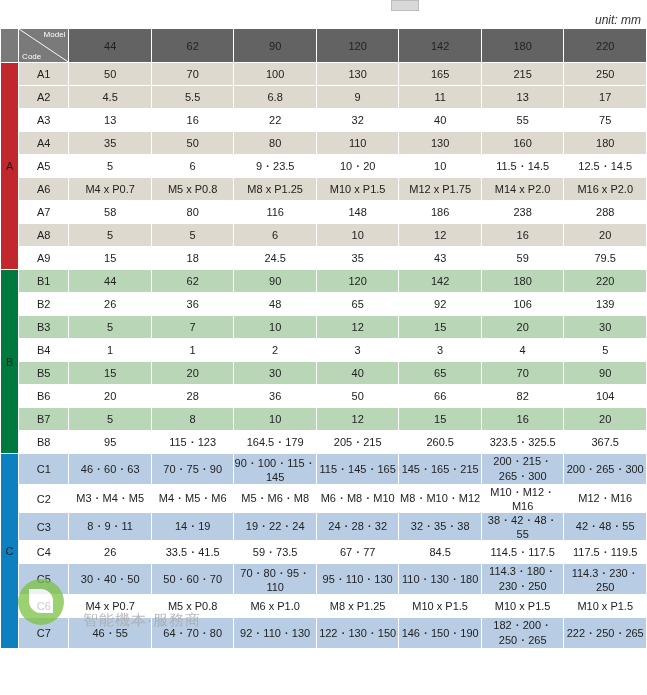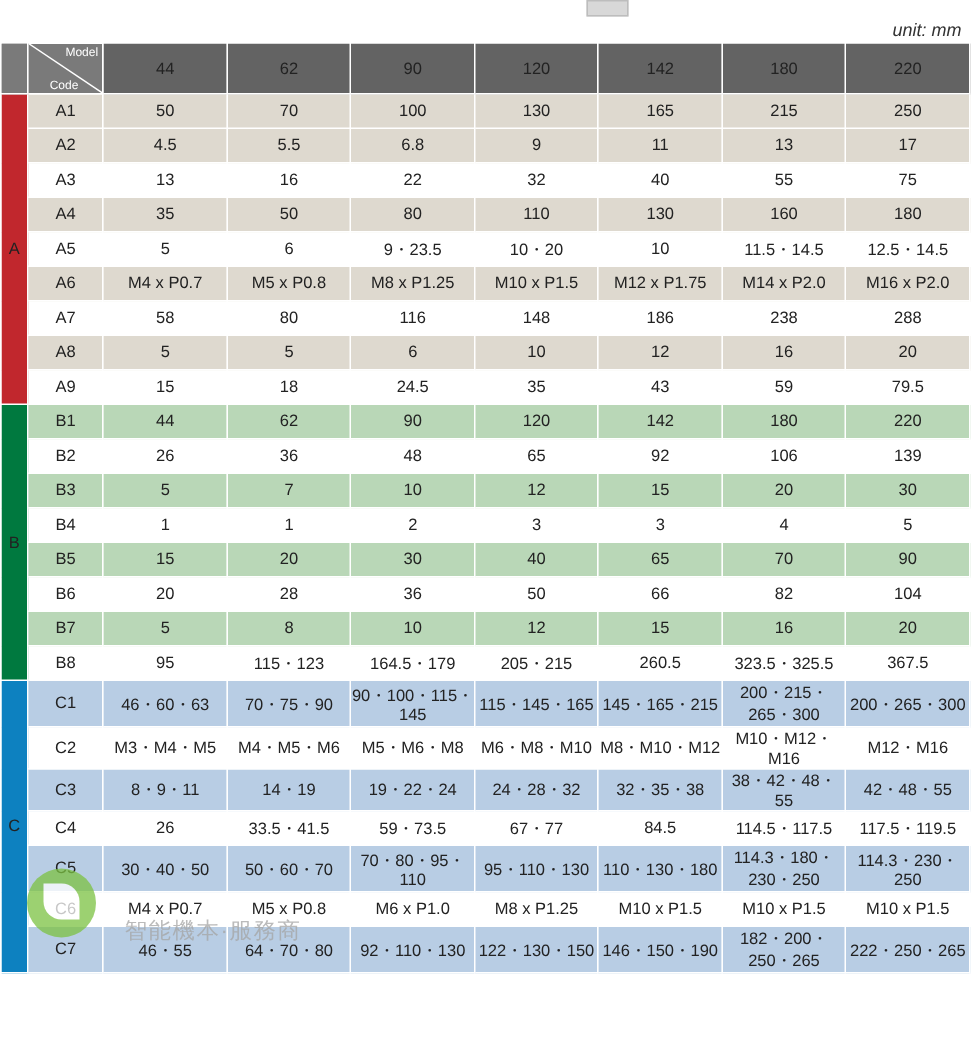--- a/index.html
+++ b/index.html
@@ -101,21 +101,21 @@
   .hdr-model .m-label {
     position: absolute;
     right: 3px;
     top: 1px;
     font-size: 8px;
     color: #ffffff;
     padding-left: 18px;
   }
   .hdr-model .c-label {
     position: absolute;
-    left: 14px;
+    left: 3px;
     bottom: 1px;
     font-size: 8px;
     color: #ffffff;
   }
   .hdr-corner {
     background: #7a7a7a;
   }
 
   
   .rowA-dark  td.d { background: #ded9cf; }

